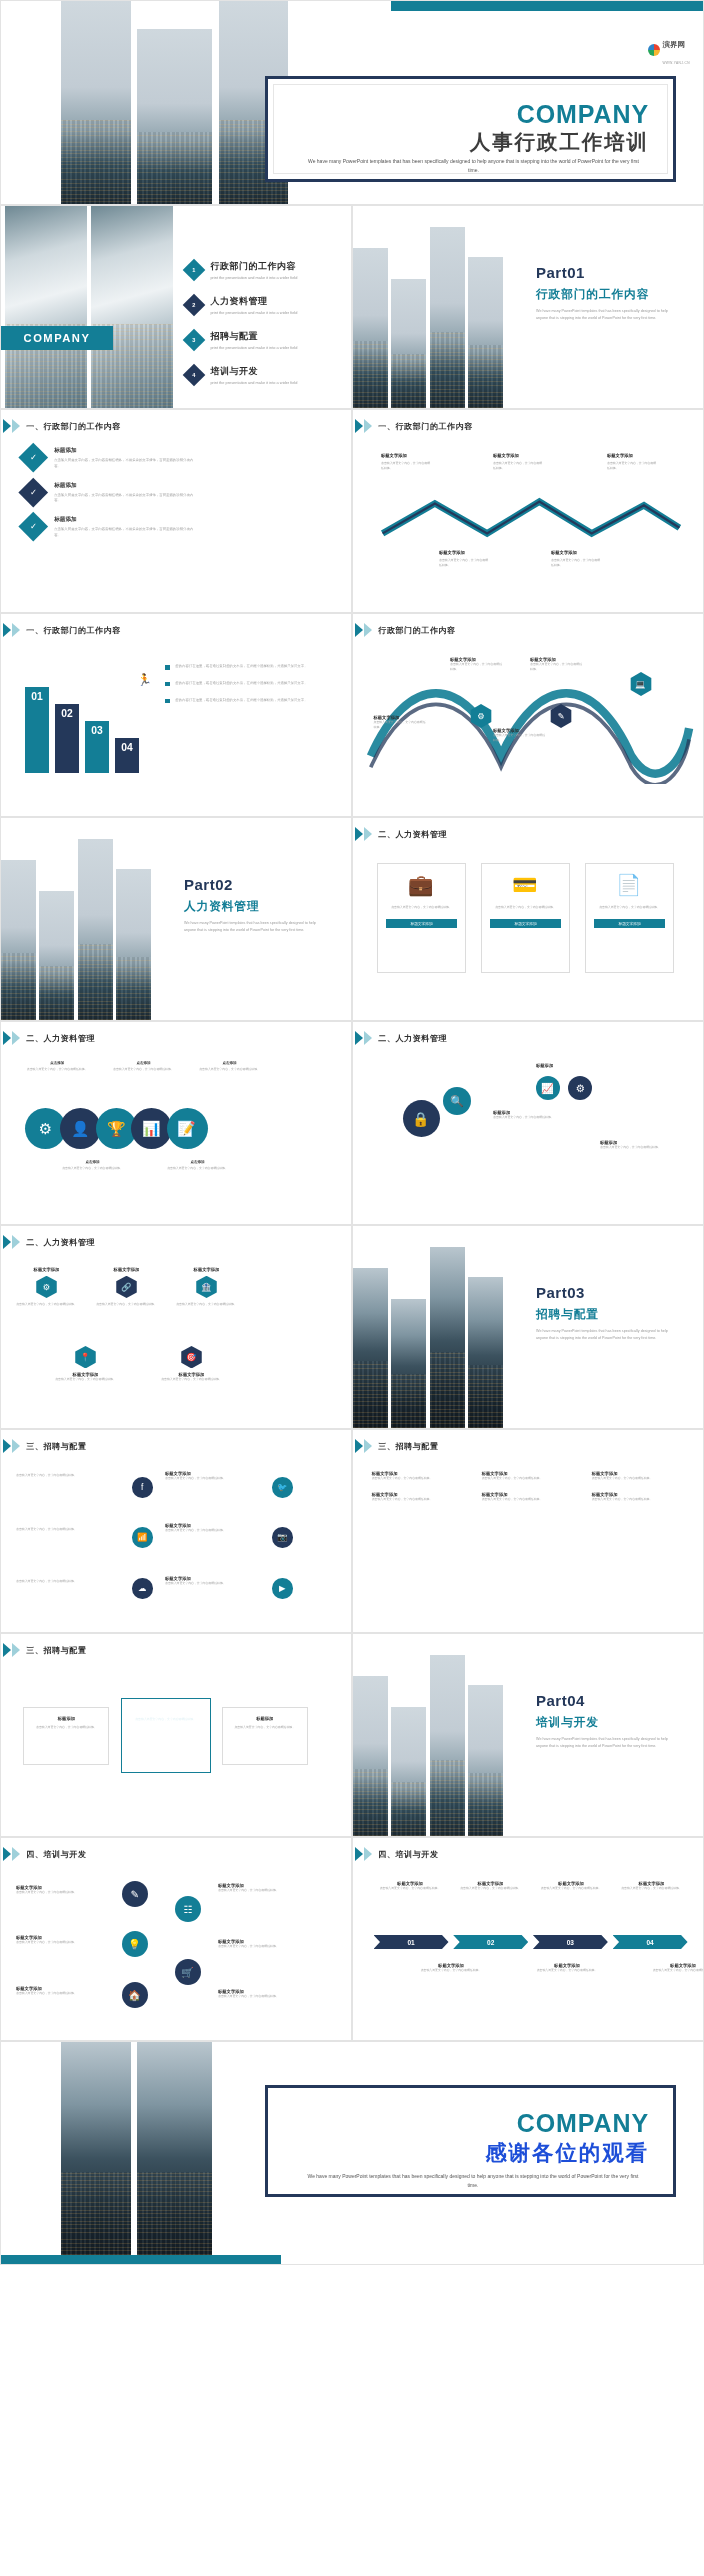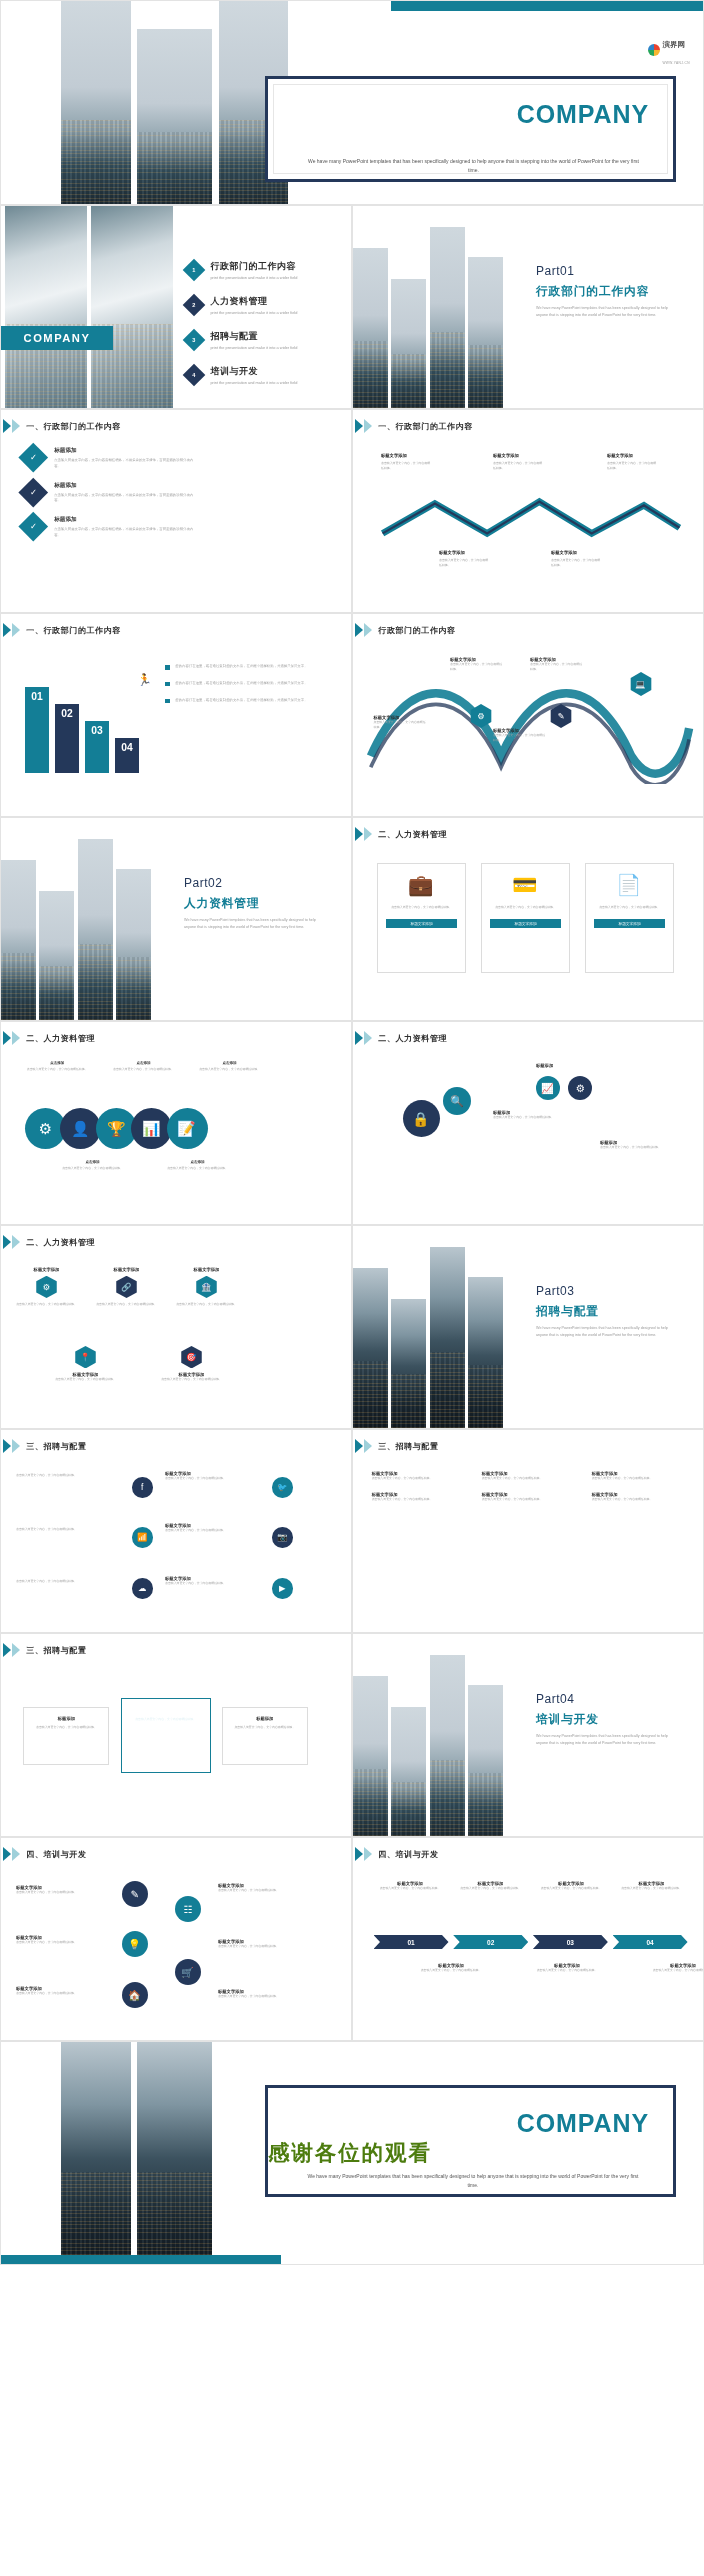--- a/index.html
+++ b/index.html
@@ -98,21 +98,21 @@
   .s-contents .st{ font-size:3.9px; color:#9b9b9b; margin-top:1.9px; }
 
   
   .s-part .bars{ position:absolute; left:0; bottom:0; top:0; width:168px; }
   .s-part .bar{ position:absolute; bottom:0; }
   .s-part .b1{ left:0;   width:35px; top:42px; }
   .s-part .b2{ left:38px; width:35px; top:73px; }
   .s-part .b3{ left:77px; width:35px; top:20.5px; }
   .s-part .b4{ left:115px;width:35px; top:51px; }
   .s-part .txt{ position:absolute; left:183px; top:58px; }
-  .s-part .pnum{ font-size:12px; font-weight:normal; color:#24385a; letter-spacing:0.5px; }
+  .s-part .pnum{ font-size:15px; font-weight:bold; color:#24385a; letter-spacing:0.5px; }
   .s-part .pcn{ font-size:11.7px; font-weight:bold; color:#137e96; margin-top:5.6px; letter-spacing:0.9px;}
   .s-part .pen{ font-size:3.7px; color:#9a9a9a; line-height:1.9; margin-top:6.5px; width:140px; }
 
   
   .hdr{ position:absolute; left:0; top:9.3px; display:flex; align-items:center; gap:6.5px; }
   .hdr .chev{ width:0;height:0; border-top:7.5px solid transparent; border-bottom:7.5px solid transparent;
               border-left:8.4px solid #137e96; margin-left:1.9px; }
   .hdr .chev2{ width:0;height:0; border-top:7.5px solid transparent; border-bottom:7.5px solid transparent;
               border-left:8.4px solid #9fd0da; margin-left:-5.6px; }
   .hdr h3{ font-size:8px; font-weight:bold; color:#2f2f2f; letter-spacing:0.6px; }
@@ -167,22 +167,22 @@
   
   .s-end .cl{ position:absolute; top:0; }
   .s-end .e1{ left:60px; width:70px; height:224px; }
   .s-end .e2{ left:136px; width:75px; height:224px; }
   .s-end .framebox{
     position:absolute; left:264px; top:43px; width:411px; height:112px;
     border:3.7px solid #24385a; background:#fff;
   }
   .s-end .big-en{ position:absolute; right:24px; top:20.5px; text-align:right;
      font-size:25px; font-weight:bold; letter-spacing:0.9px; color:#137e96; left:0;}
-  .s-end .big-cn{ position:absolute; right:24px; top:50px; left:0;
-     font-size:21.5px; font-weight:bold; color:#4d7c0f; letter-spacing:1.9px; }
+  .s-end .big-cn{ position:absolute; right:24px; top:50px; text-align:right; left:0;
+     font-size:21.5px; font-weight:bold; color:#1d4ed8; letter-spacing:1.9px; }
   .s-end .desc{ position:absolute; left:37px; right:32px; top:84px; text-align:center;
      font-size:5px; line-height:1.85; color:#555; }
   .s-end .botbar{ position:absolute; left:0; bottom:0; width:280px; height:9.3px; background:#137e96; }
 
   .clearfix::after{ content:""; display:block; clear:both; }
 </style>
 </head>
 <body>
 
 <div class="deck">
@@ -198,20 +198,21 @@
       <span class="mk"></span>
       <span>
         <span class="tx">演界网</span><br>
         <span class="sub">WWW.YANJ.CN</span>
       </span>
     </div>
 
     <div class="framebox">
       <div class="inner"></div>
       <div class="big-en">COMPANY</div>
+      <div class="big-cn">人事行政工作培训</div>
       <div class="desc">
         <span>We have many PowerPoint templates that has been specifically designed to help</span>
         <span>anyone that is stepping into the world of PowerPoint for the very first time.</span>
       </div>
     </div>
   </div>
   </div>
 
   <div class="row clearfix">
 

